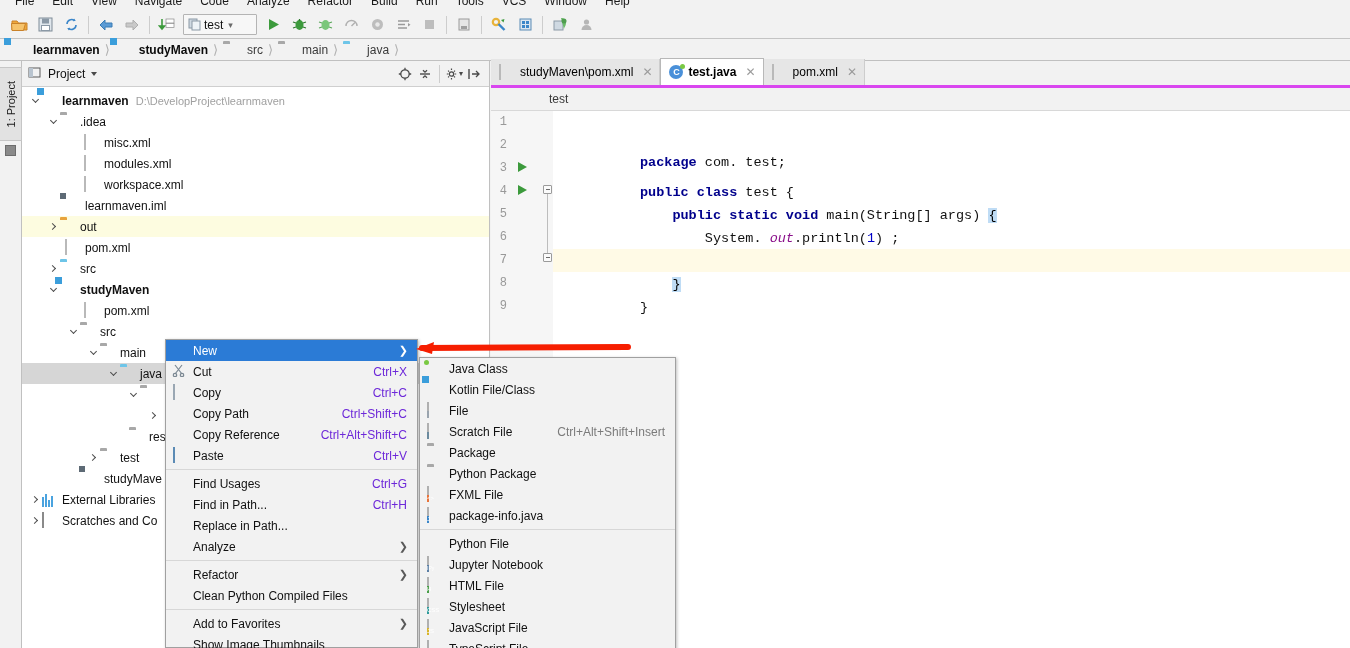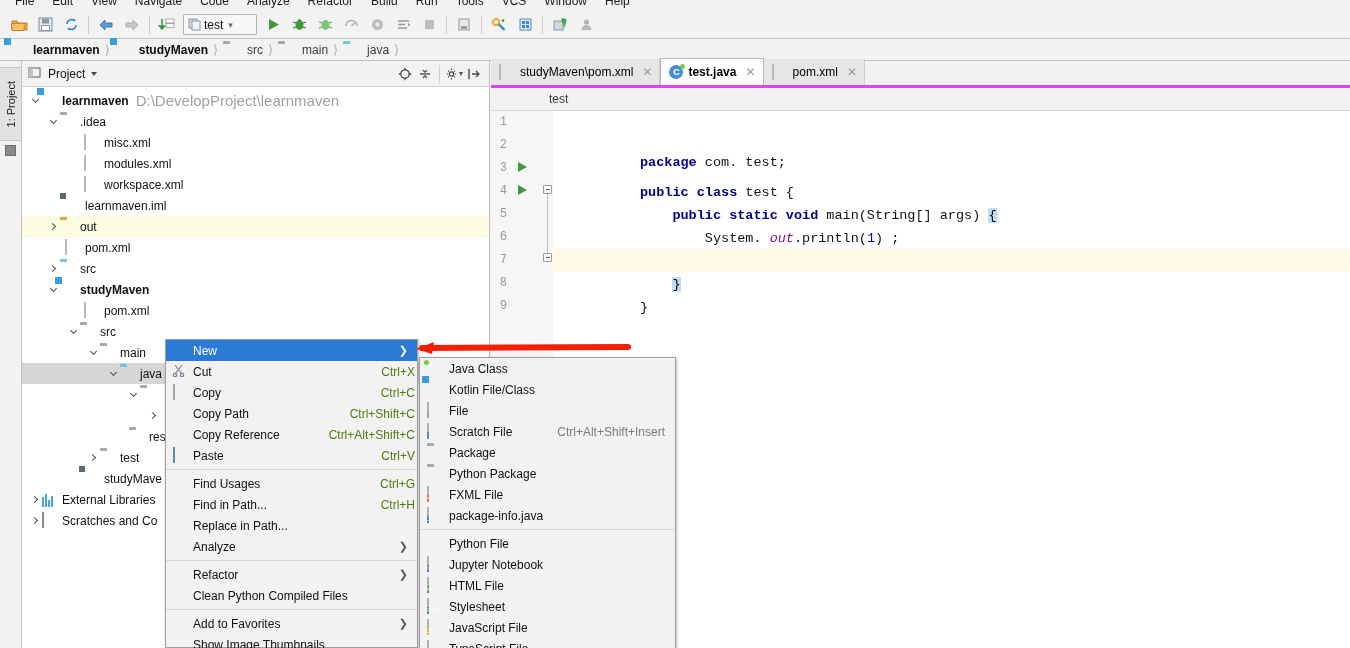--- a/index.html
+++ b/index.html
@@ -105,21 +105,21 @@
   }
   .arrow i {
     display: block; width: 5px; height: 5px;
     border-right: 1.4px solid #4d4d4d; border-bottom: 1.4px solid #4d4d4d;
   }
   .arrow.down i { transform: rotate(45deg); margin-top: -3px; }
   .arrow.right i { transform: rotate(-45deg); margin-left: -2px; }
   .ic { width: 16px; height: 16px; flex: none; margin-right: 4px; position: relative; }
   .lbl { font-size: 12px; color: #111; }
   .lbl.b { font-weight: bold; }
-  .path { font-size: 15px; color: #a0a0a0; margin-left: 7px; }
+  .path { font-size: 11px; color: #a0a0a0; margin-left: 7px; }
 
   
   .ic-folder-blue, .ic-folder-grey, .ic-folder-orange {
     width: 15px; height: 12px; border-radius: 1px; margin-top: 2px;
   }
   .ic-folder-blue { background: #6ec5e8; }
   .ic-folder-grey { background: #a8a8a8; }
   .ic-folder-orange { background: #e8a33d; }
   .ic-folder-blue::before, .ic-folder-grey::before, .ic-folder-orange::before {
     content:''; position:absolute; top:-2px; left:0; width:7px; height:3px; border-radius:1px 1px 0 0;
@@ -208,21 +208,21 @@
     background: #f2f2f2; border: 1px solid #a0a0a0; z-index: 40;
     box-shadow: 1px 1px 3px rgba(0,0,0,.25);
   }
   .cmi {
     height: 21px; display: flex; align-items: center; position: relative;
     padding-left: 6px; font-size: 12px; color: #111; white-space: nowrap;
   }
   .cmi.sel { background: #2b7bd6; color: #fff; }
   .cmi .cmicon { width: 16px; height: 16px; margin-right: 5px; flex: none; position: relative; }
   .cmi .cmtext { flex: none; }
-  .cmi .accel { margin-left: auto; padding-right: 2px; font-size: 12px; color: #4d7c0f; }
+  .cmi .accel { margin-left: auto; padding-right: 10px; font-size: 12px; color: #6d28d9; }
   .cmi .submark {
     margin-left: auto; padding-right: 9px; font-size: 11px; color: #5a5a5a;
   }
   .cmi.sel .submark { color: #fff; }
   .cmsep { height: 1px; background: #d7d7d7; margin: 3px 0; }
 
   .ic-cut { width:13px; height:13px; }
   .ic-copy, .ic-paste {
     width: 11px; height: 13px; background: #ffffff; border: 1px solid #9aa7b3;
     margin-left: 1px; margin-top: 1px;

